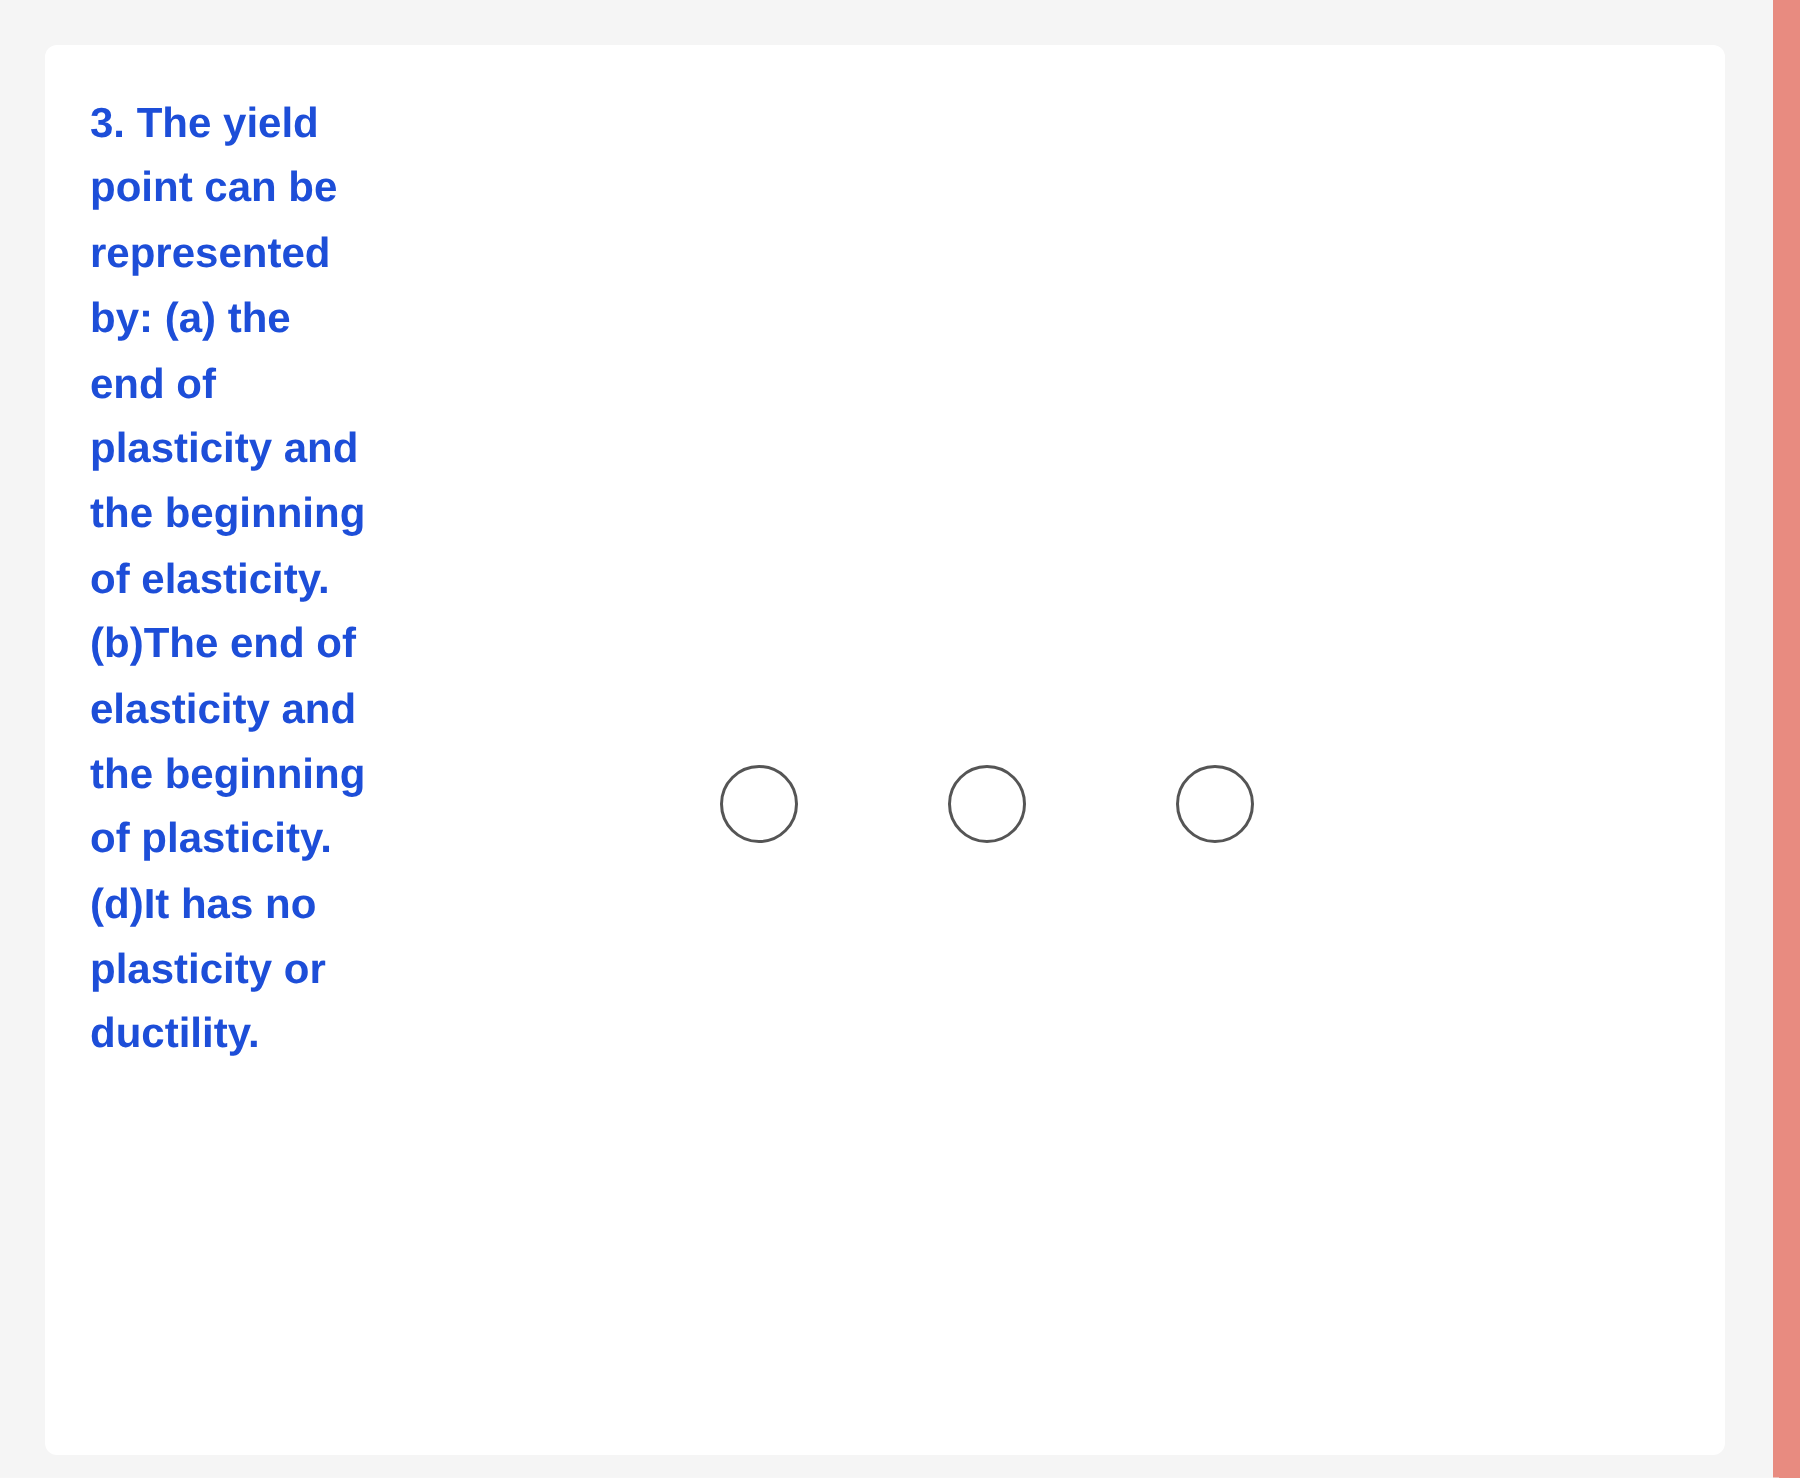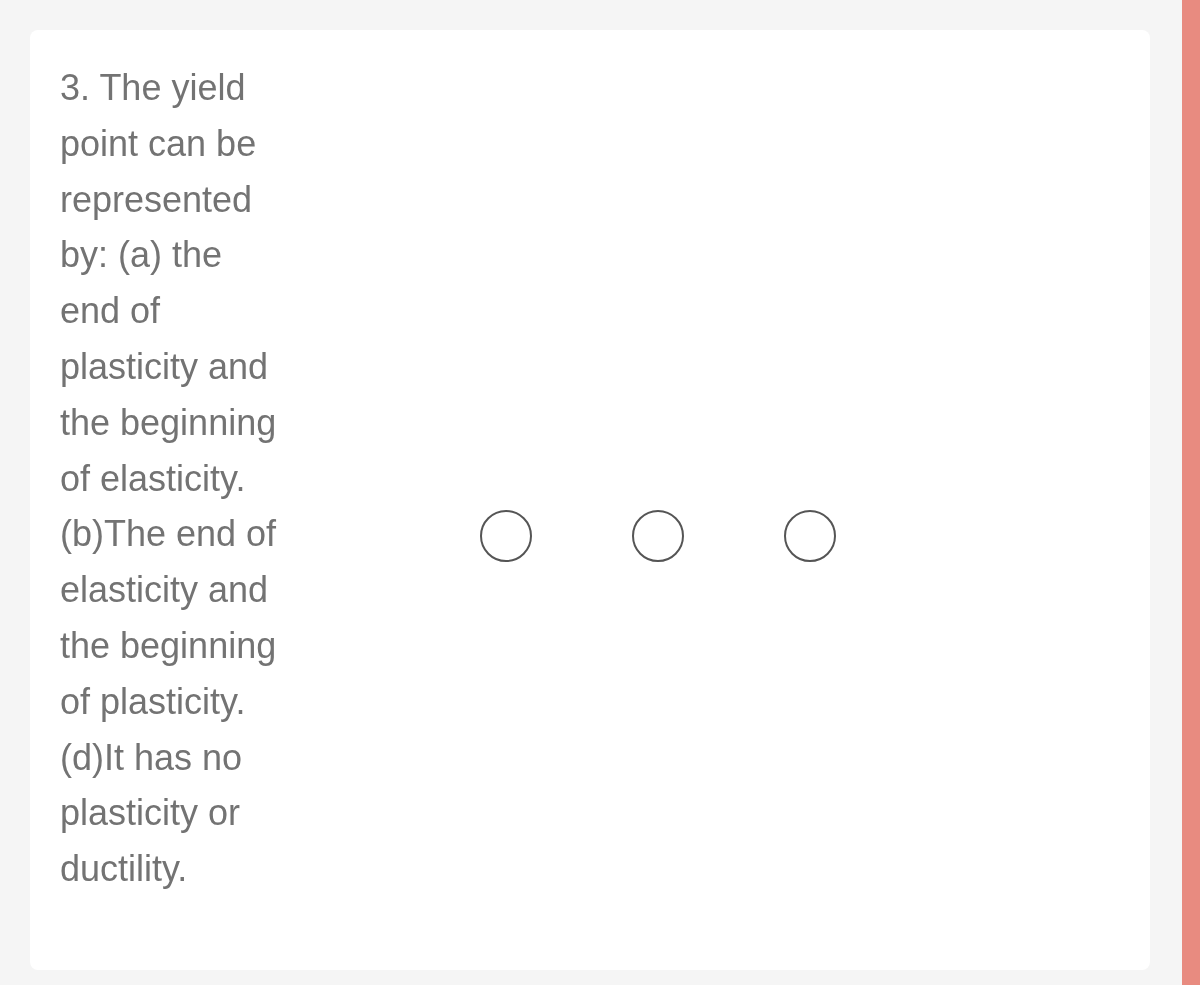--- a/index.html
+++ b/index.html
@@ -34,24 +34,24 @@
       width: 1120px;
       min-height: 940px;
       display: flex;
       flex-direction: row;
       align-items: flex-start;
       position: relative;
     }
 
     .question-text {
       width: 360px;
-      font-size: 36px;
+      font-size: 28px;
       line-height: 1.55;
-      color: #737373;
-      font-weight: 400;
+      color: #1d4ed8;
+      font-weight: 700;
     }
 
     .options-area {
       flex: 1;
       display: flex;
       flex-direction: row;
       align-items: center;
       justify-content: flex-start;
       padding-left: 60px;
       padding-top: 450px;

